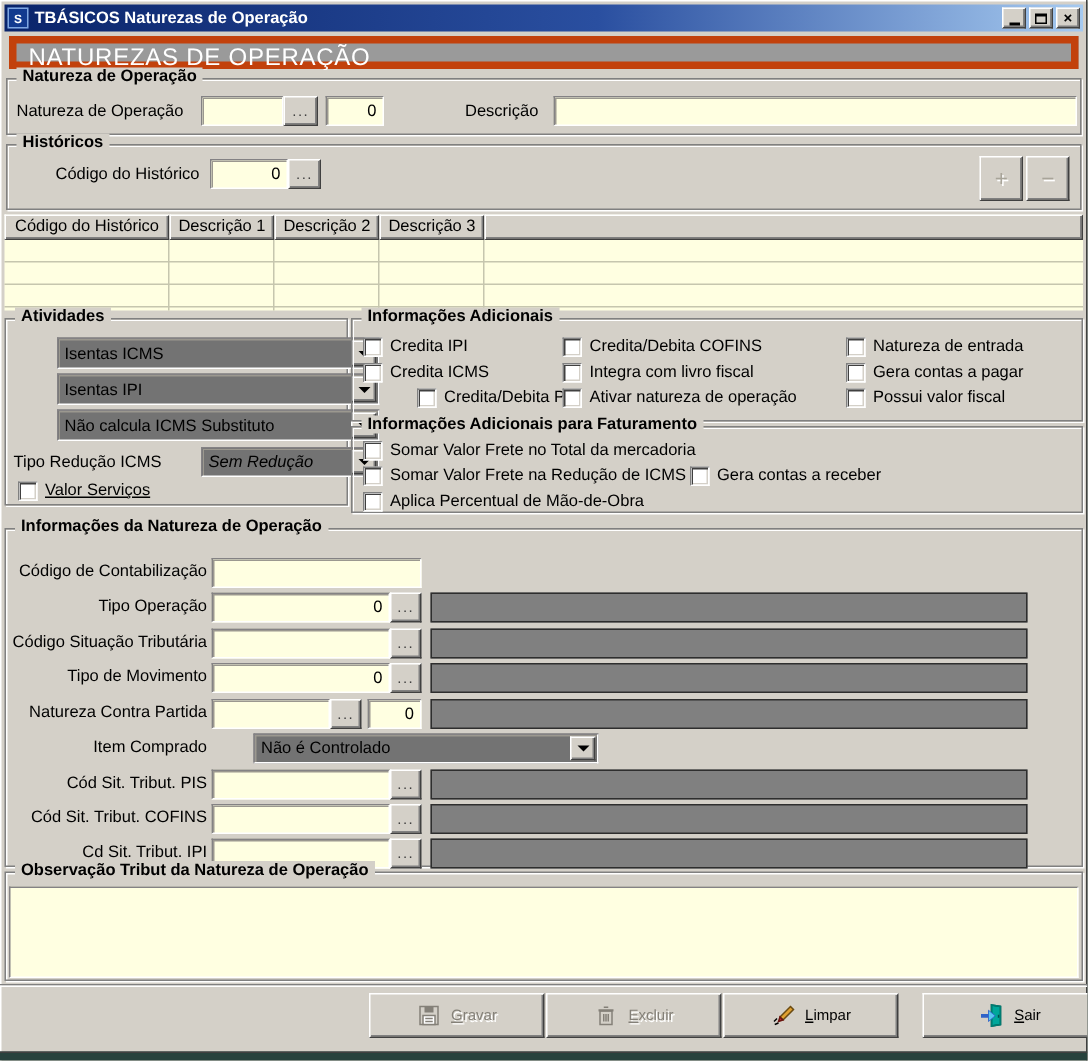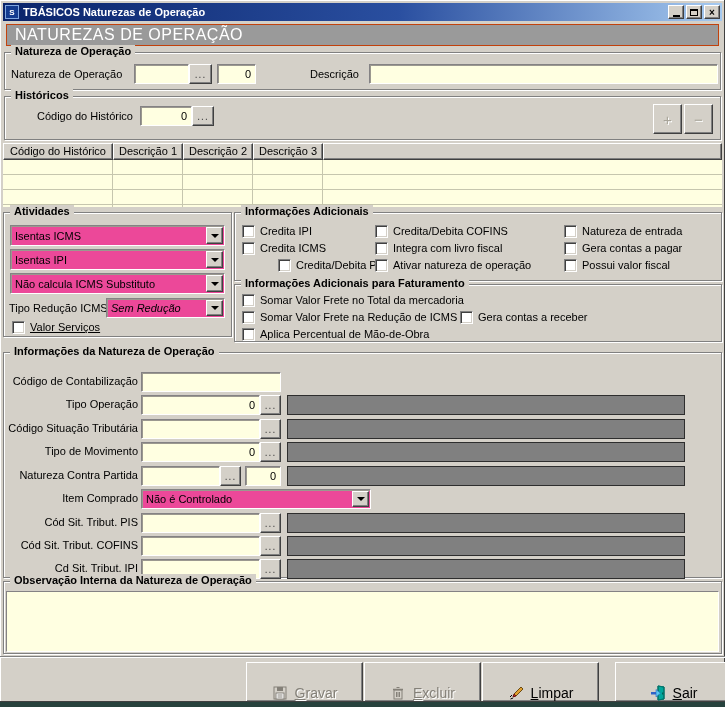--- a/index.html
+++ b/index.html
@@ -20,21 +20,21 @@
   .wtitle { color: #fff; font-weight: bold; font-size: 11px; white-space: nowrap; }
   .winbtns { margin-left: auto; display: flex; gap: 2px; }
   .winbtn { width: 16px; height: 14px; background: #D4D0C8; border: 1px solid;
     border-color: #fff #404040 #404040 #fff; box-shadow: inset -1px -1px 0 #808080;
     display: flex; align-items: center; justify-content: center; font-size: 10px; font-weight: bold; }
   .g-min { width: 7px; height: 2px; background: #000; margin-top: 7px; }
   .g-max { width: 8px; height: 7px; border: 1px solid #000; border-top-width: 2px; }
 
   
   .pageheader { left: 6px; top: 24px; width: 713px; height: 22px; background: #9A9A9A;
-    border: 1px solid #c2410c; color: #fff; font-size: 16px; line-height: 20px;
+    border: 5px solid #c2410c; color: #fff; font-size: 16px; line-height: 20px;
     padding-left: 8px; letter-spacing: 0.5px; }
 
   
   .grp { position: absolute; border: 1px solid #808080;
     box-shadow: inset 1px 1px 0 #fff, 1px 1px 0 #fff; }
   .grp-title { position: absolute; top: -8px; left: 6px; background: #D4D0C8;
     padding: 0 4px; font-weight: bold; font-size: 11px; white-space: nowrap; }
 
   .lbl { position: absolute; font-size: 11px; color: #000; white-space: nowrap; }
   .lbl-r { text-align: right; }
@@ -44,23 +44,23 @@
     font-size: 11px; padding: 1px 4px; outline: none; }
   input.num { text-align: right; }
 
   .browse { position: absolute; background: #D4D0C8; border: 1px solid;
     border-color: #fff #404040 #404040 #fff; box-shadow: inset -1px -1px 0 #808080;
     font-size: 10px; color: #404040; display: flex; align-items: center; justify-content: center;
     letter-spacing: 1px; cursor: default; }
 
   .grayfld { position: absolute; background: #808080; border: 1px solid #2e2e2e; }
 
-  .combo { position: absolute; background: #ec4899; border: 1px solid;
+  .combo { position: absolute; background: #737373; border: 1px solid;
     border-color: #848284 #fff #fff #848284; box-shadow: inset 1px 1px 0 #9b988f;
-    font-size: 11px; display: flex; align-items: center; padding-left: 4px; }
+    font-size: 11px; display: flex; align-items: center; padding-left: 4px; margin-left: 28px; }
   .combo .arrowbtn { position: absolute; right: 1px; top: 1px; bottom: 1px; width: 17px;
     background: #D4D0C8; border: 1px solid; border-color: #fff #404040 #404040 #fff;
     box-shadow: inset -1px -1px 0 #808080; display: flex; align-items: center; justify-content: center; }
   .arr { width: 0; height: 0; border-left: 4px solid transparent;
     border-right: 4px solid transparent; border-top: 4px solid #000; }
 
   .cbrow { position: absolute; display: flex; align-items: flex-start; gap: 5px;
     font-size: 11px; white-space: nowrap; }
   .cb { width: 13px; height: 13px; flex: 0 0 13px; background: #fff; border: 1px solid;
     border-color: #808080 #fff #fff #808080; box-shadow: inset 1px 1px 0 #404040, inset -1px -1px 0 #D4D0C8; }
@@ -69,23 +69,23 @@
   .grid { left: 3px; top: 143px; width: 719px; height: 64px; background: #FFFFE1; }
   .ghead { display: flex; height: 17px; }
   .gh { background: #D4D0C8; border: 1px solid; border-color: #fff #404040 #404040 #fff;
     box-shadow: inset -1px -1px 0 #808080; font-size: 11px; text-align: center;
     padding-top: 1px; overflow: hidden; white-space: nowrap; }
   .gbody { position: relative; height: 47px; }
   .grow { height: 15px; border-bottom: 1px solid #C6C6AE; }
   .gcol { position: absolute; top: 0; bottom: 0; border-right: 1px solid #C6C6AE; }
 
   
-  .btn { position: absolute; height: 40px; width: 117px; background: #D4D0C8; border: 1px solid;
+  .btn { position: absolute; height: 30px; width: 117px; background: #D4D0C8; border: 1px solid;
     border-color: #fff #404040 #404040 #fff; box-shadow: inset -1px -1px 0 #808080;
-    display: flex; align-items: flex-end; justify-content: center; gap: 7px; font-size: 14px; cursor: default; }
+    display: flex; align-items: center; justify-content: center; gap: 7px; font-size: 10px; cursor: default; }
   .btn .cap { display: block; }
   .btn .cap::first-letter { text-decoration: underline; }
   .btn.disabled { color: #848078; text-shadow: 1px 1px 0 #fff; }
 
   .divider { left: 0; top: 656px; width: 725px; height: 0;
     border-top: 1px solid #808080; border-bottom: 1px solid #fff; }
   .bottomedge { left: 0; top: 701px; width: 725px; height: 6px; background: #27423D;
     border-top: 1px solid #404040; }
   textarea.memo { position: absolute; resize: none; background: #FFFFE1; border: 1px solid;
     border-color: #848284 #fff #fff #848284; font-size: 11px; padding: 2px 4px; outline: none; }
@@ -297,21 +297,21 @@
     <div class="browse" style="left:256px; top:183px; width:21px; height:20px;">...</div>
     <div class="grayfld" style="left:283px; top:183px; width:398px; height:20px;"></div>
 
     <span class="lbl lbl-r" style="left:3px; top:209px; width:131px;">Cd Sit. Tribut. IPI</span>
     <input class="fld" style="left: 137px; top: 206px; width: 119px; height: 20px;" value="">
     <div class="browse" style="left:256px; top:206px; width:21px; height:20px;">...</div>
     <div class="grayfld" style="left:283px; top:206px; width:398px; height:20px;"></div>
   </div>
 
   <div class="grp" style="left:3px; top:581px; width:719px; height:73px;">
-    <span class="grp-title">Observação Interna da Natureza de Operação</span>
+    <span class="grp-title">Observação Tribut da Natureza de Operação</span>
     <textarea class="memo" style="left: 2px; top: 9px; width: 713px; height: 61px;"></textarea>
   </div>
 
   <div class="abs divider"></div>
 
   <div class="btn disabled" style="left:246px; top:662px;">
     <svg width="16" height="16" viewBox="0 0 16 16">
       <rect x="2" y="2" width="12" height="12" fill="#D4D0C8" stroke="#848078"></rect>
       <rect x="5" y="2" width="6" height="4" fill="#848078"></rect>
       <rect x="4" y="8" width="8" height="6" fill="#fff" stroke="#848078"></rect>

